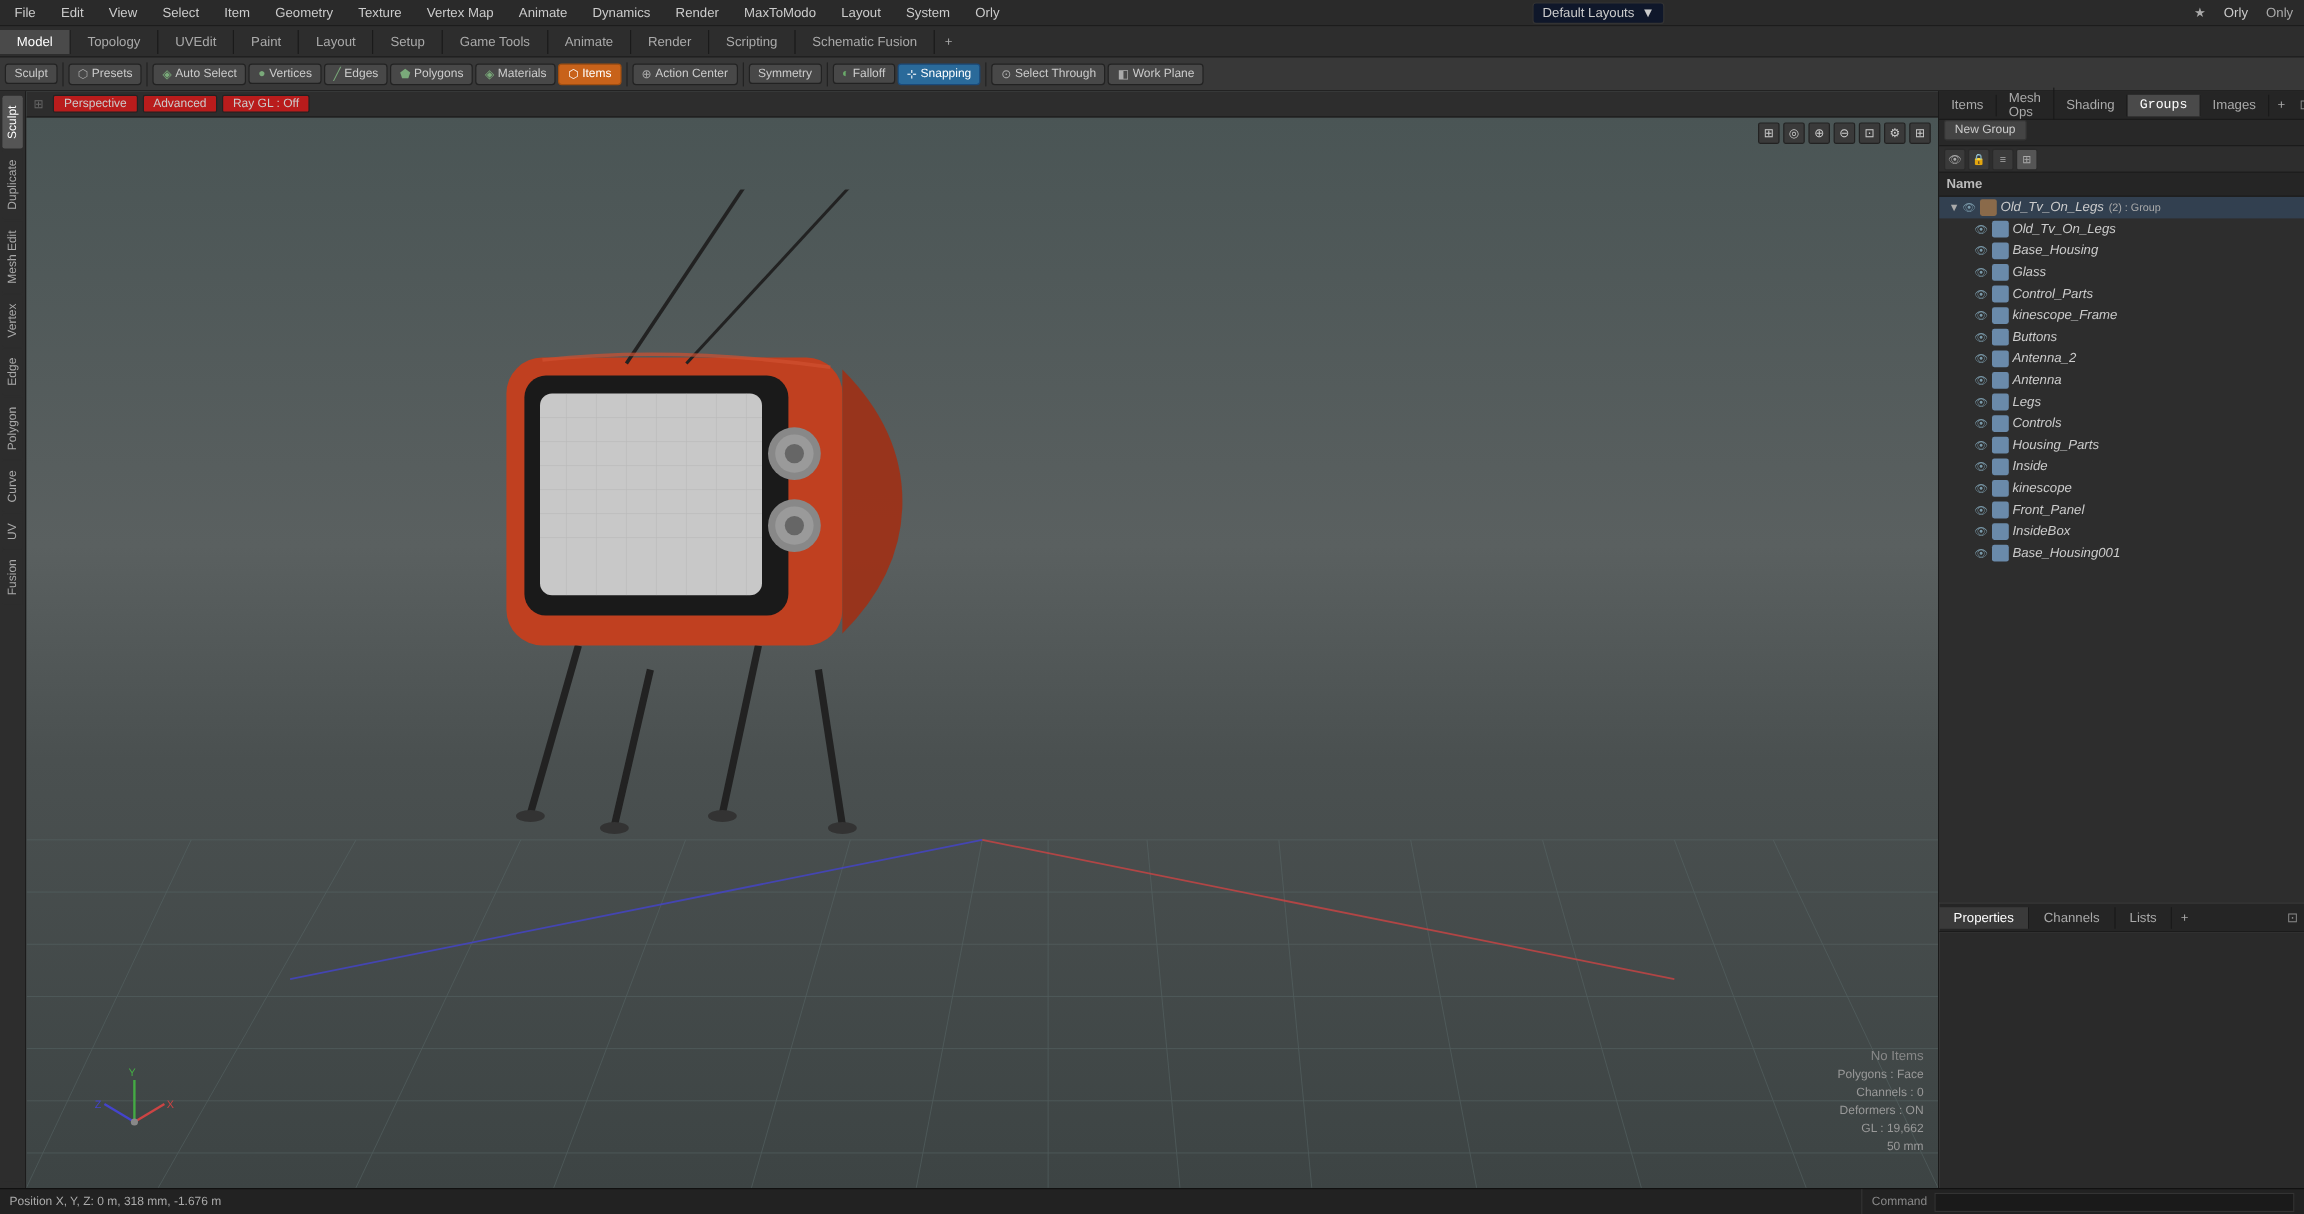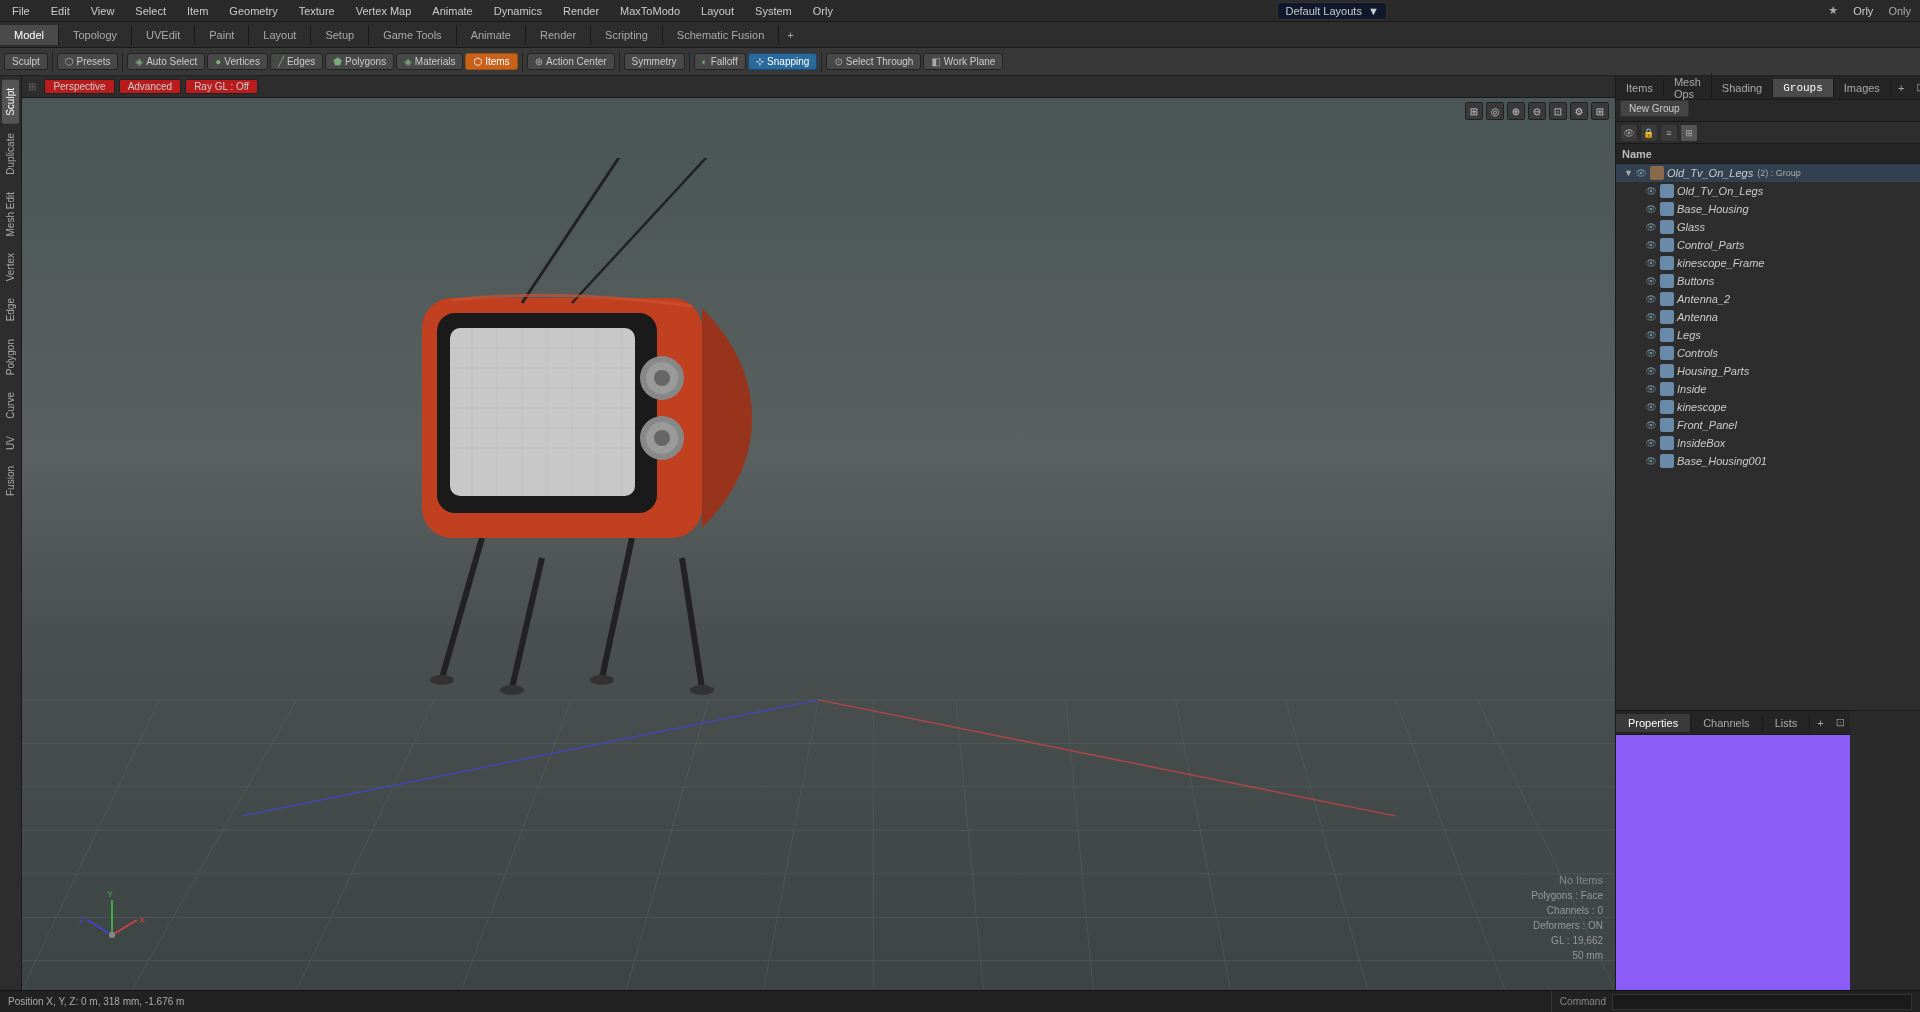--- a/index.html
+++ b/index.html
@@ -76,21 +76,21 @@
     .tree-indent { display: inline-block; }
     .tree-arrow { display: inline-block; width: 10px; color: #aaa; font-size: 9px; }
     .tree-icon { display: inline-block; width: 14px; height: 14px; margin-right: 3px; border-radius: 2px; }
     .tree-icon-mesh { background: #6a8aaa; }
     .tree-icon-group { background: #8a6a4a; }
     .tree-label { font-size: 11px; color: #ccc; font-style: italic; }
     .tree-badge { font-size: 9px; color: #aaa; margin-left: 4px; }
     .tree-vis { width: 14px; height: 14px; margin-right: 2px; display: flex; align-items: center; justify-content: center; color: #7a9aaa; font-size: 9px; }
 
     
-    #bottom-panel { height: 302px; background: #8b5cf6; border-top: 1px solid #1a1a1a; display: flex; }
+    #bottom-panel { height: 260px; background: #737373; border-top: 1px solid #1a1a1a; display: flex; flex-direction: column; }
     #bottom-tabs { display: flex; align-items: center; height: 24px; background: #252525; border-bottom: 1px solid #1a1a1a; }
     .bottom-tab { padding: 3px 12px; cursor: pointer; color: #aaa; font-size: 11px; border-right: 1px solid #1a1a1a; }
     .bottom-tab.active { background: #3a3a3a; color: #fff; }
     .bottom-tab-add { padding: 3px 7px; color: #aaa; cursor: pointer; }
     #bottom-content { flex: 1; background: #2a2a2a; padding: 4px; }
 
     
     #scene-tree::-webkit-scrollbar { width: 6px; }
     #scene-tree::-webkit-scrollbar-track { background: #252525; }
     #scene-tree::-webkit-scrollbar-thumb { background: #555; border-radius: 3px; }

